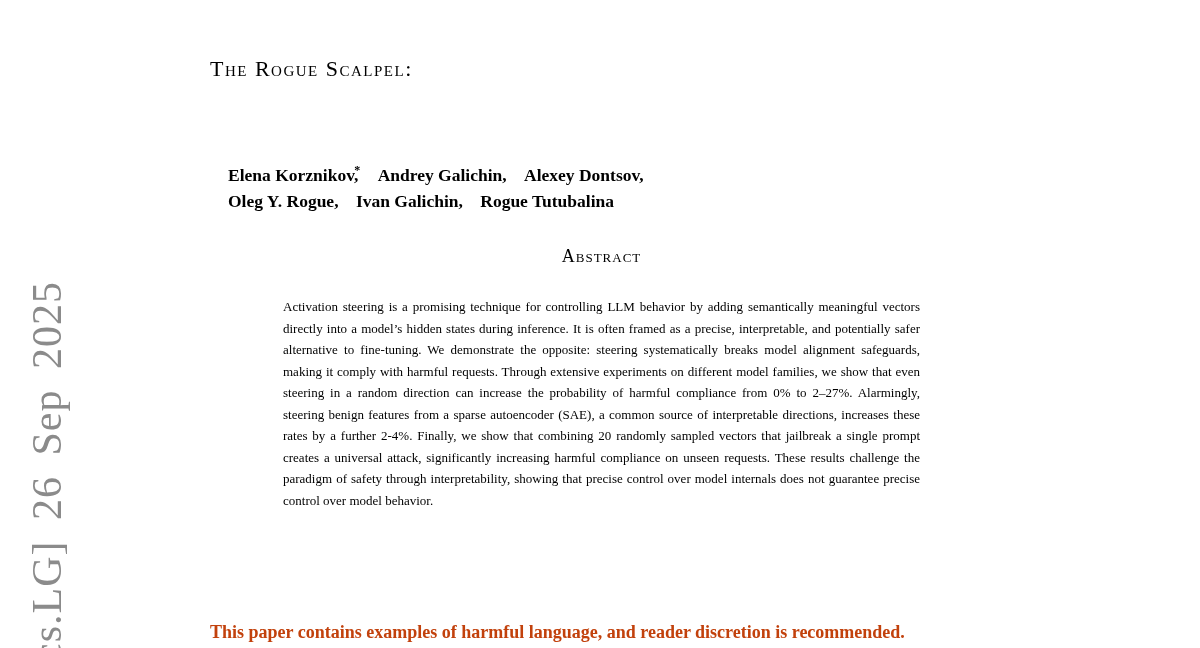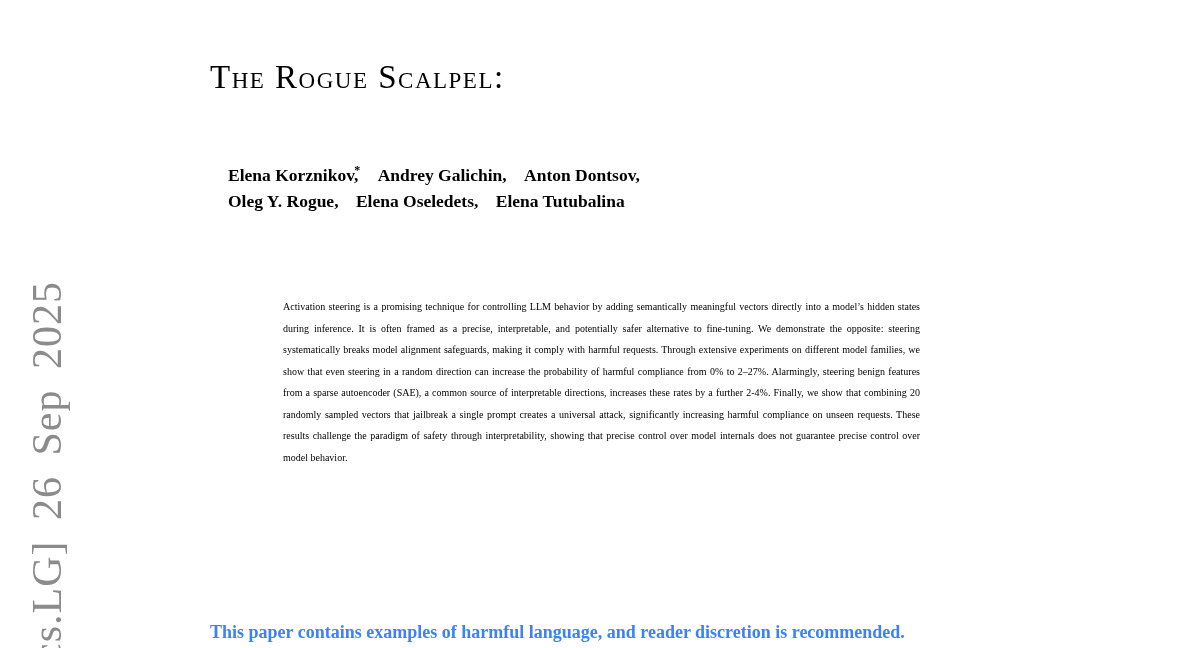--- a/index.html
+++ b/index.html
@@ -23,25 +23,24 @@
     letter-spacing: 1px;
     word-spacing: 9px;
     white-space: nowrap;
     line-height: 50px;
   }
 
   .title-line {
     position: absolute;
     left: 210px;
     font-variant: small-caps;
-    font-size: 33px;
+    font-size: 22px;
     line-height: 34px;
     letter-spacing: 1.5px;
     white-space: nowrap;
-    margin-top: 8px;
   }
   .title-line.l1 { top: 52px; }
   .title-line.l2 { top: 98px; }
 
   .authors {
     position: absolute;
     left: 228px; top: 164px;
     font-weight: bold;
     font-size: 17.5px;
     line-height: 23.5px;
@@ -65,21 +64,21 @@
     font-variant: small-caps;
     font-size: 18px;
     letter-spacing: 1px;
   }
 
   .abstract-body {
     position: absolute;
     left: 283px; top: 296px;
     width: 637px;
     text-align: justify;
-    font-size: 10px;
+    font-size: 13px;
     line-height: 21.5px;
   }
 
   .warning {
     position: absolute;
     left: 210px; top: 622px;
     font-weight: bold;
     font-size: 18px;
     white-space: nowrap;
   }
@@ -91,27 +90,28 @@
 
   <div class="watermark" style="color: rgb(139, 139, 139);">cs.LG] 26 Sep 2025</div>
 
   <div class="title-line l1">The Rogue Scalpel:</div>
 
 
   <div class="authors">
     <div>
       <span><span>Elena Korznikov,</span><span class="mark">*</span></span>
       <span class="gap">Andrey Galichin,</span>
-      <span class="gap">Anton Dontsov,</span>
+      <span class="gap">Alexey Dontsov,</span>
     </div>
     <div>
       <span>Oleg Y. Rogue,</span>
-      <span class="gap">Elena Oseledets,</span>
-      <span class="gap">Elena Tutubalina</span>
+      <span class="gap">Ivan Galichin,</span>
+      <span class="gap">Rogue Tutubalina</span>
     </div>
   </div>
 
+  <div class="abstract-head">Abstract</div>
 
   <div class="abstract-body">Activation steering is a promising technique for controlling LLM behavior by adding semantically meaningful vectors directly into a model’s hidden states during inference. It is often framed as a precise, interpretable, and potentially safer alternative to fine-tuning. We demonstrate the opposite: steering systematically breaks model alignment safeguards, making it comply with harmful requests. Through extensive experiments on different model families, we show that even steering in a random direction can increase the probability of harmful compliance from 0% to 2–27%. Alarmingly, steering benign features from a sparse autoencoder (SAE), a common source of interpretable directions, increases these rates by a further 2-4%. Finally, we show that combining 20 randomly sampled vectors that jailbreak a single prompt creates a universal attack, significantly increasing harmful compliance on unseen requests. These results challenge the paradigm of safety through interpretability, showing that precise control over model internals does not guarantee precise control over model behavior.</div>
 
-  <div class="warning" style="color: #3b82f6;">This paper contains examples of harmful language, and reader discretion is recommended.</div>
+  <div class="warning" style="color: #c2410c;">This paper contains examples of harmful language, and reader discretion is recommended.</div>
 
 </div>
 
 </body></html>

